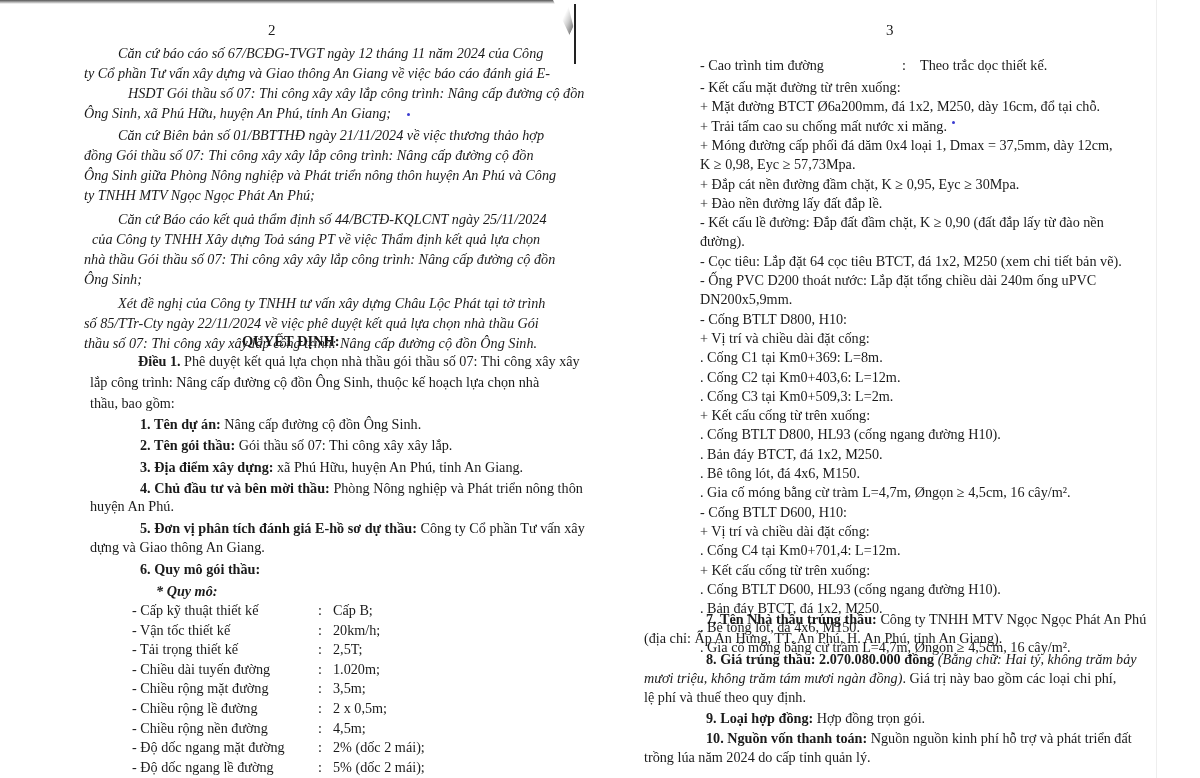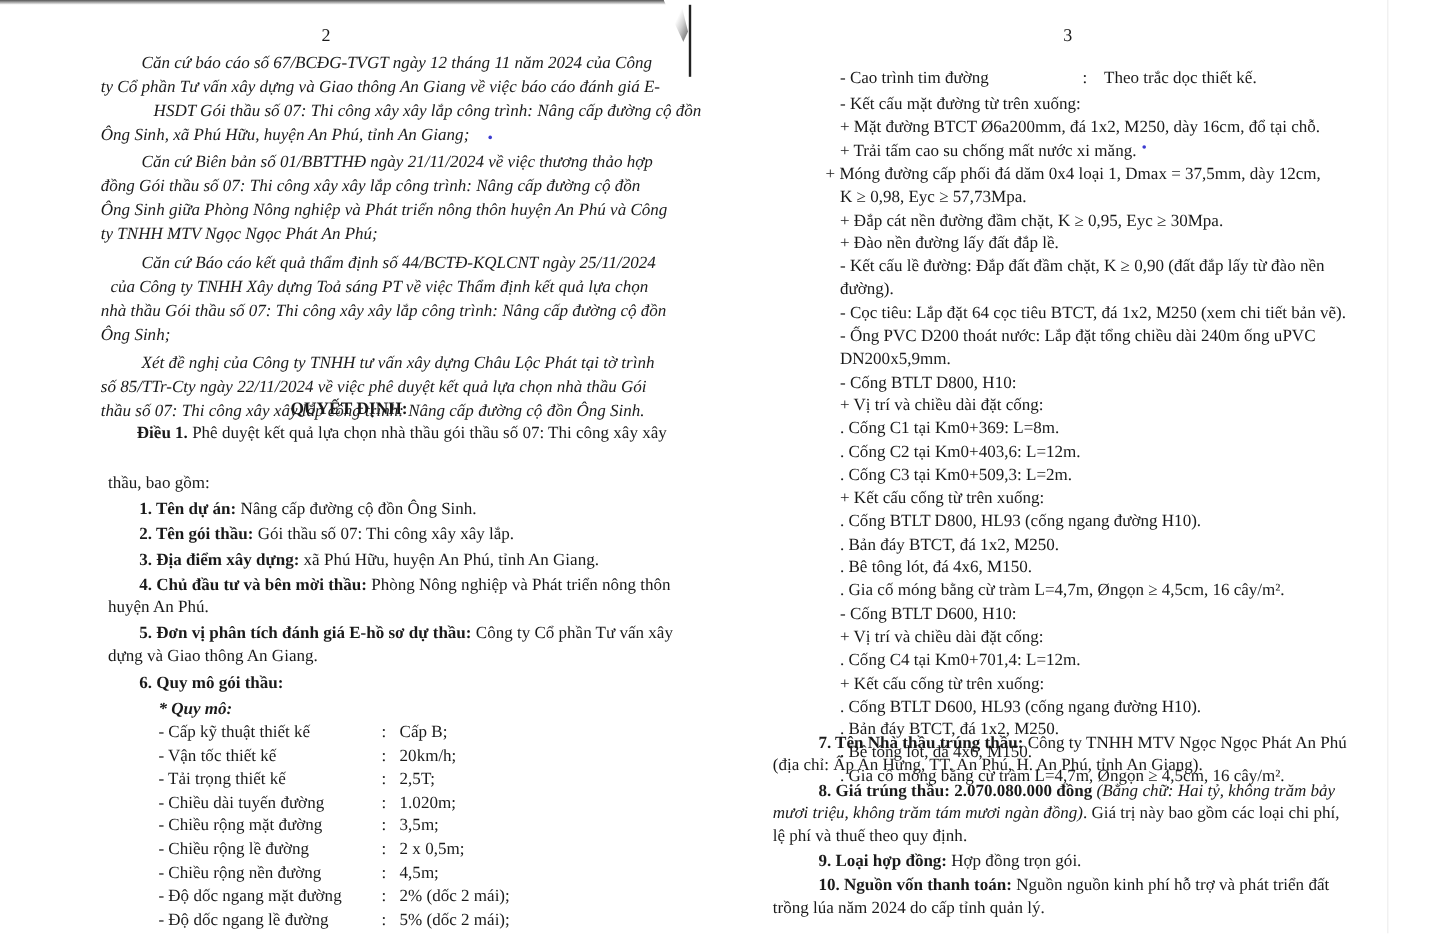--- a/index.html
+++ b/index.html
@@ -29,21 +29,21 @@
   .page-right { left:580px; width:620px; }
   .page-number {
     position:absolute; font-size:15px; top:22px;
   }
   .page-left .page-number { left:268px; }
   .page-right .page-number { left:306px; }
   .line {
     position:absolute; white-space:nowrap; font-size:14.2px; line-height:19px;
   }
   .italic { font-style:italic; }
-  .bold { font-weight:bold; }
+  .bold { font-weight:bold;margin-left:24px; }
   .center-title { font-weight:bold; font-size:14.5px; }
   .spec-label { position:absolute; white-space:nowrap; font-size:14.2px; }
   .spec-colon { position:absolute; white-space:nowrap; font-size:14.2px; }
   .spec-value { position:absolute; white-space:nowrap; font-size:14.2px; }
   .ink { position:absolute; width:3px; height:3px; border-radius:50%; background:#3b3bd0; }
 </style>
 </head>
 <body>
 
 <div class="top-shadow"></div>
@@ -70,20 +70,21 @@
       <div class="line italic" style="top: 294px; left: 118px;">Xét đề nghị của Công ty TNHH tư vấn xây dựng Châu Lộc Phát tại tờ trình</div>
       <div class="line italic" style="top: 314px; left: 84px;">số 85/TTr-Cty ngày 22/11/2024 về việc phê duyệt kết quả lựa chọn nhà thầu Gói</div>
       <div class="line italic" style="top: 334px; left: 84px;">thầu số 07: Thi công xây xây lắp công trình: Nâng cấp đường cộ đồn Ông Sinh.</div>
     </div>
 
   <div class="line center-title" style="left:242px;top:332px;">QUYẾT ĐỊNH:</div>
 
   <div class="line" style="left:114px;top:352px;">
     <span class="bold">Điều 1.</span><span> Phê duyệt kết quả lựa chọn nhà thầu gói thầu số 07: Thi công xây xây</span>
   </div>
+  <div class="line" style="left:90px;top:373px;">lắp công trình: Nâng cấp đường cộ đồn Ông Sinh, thuộc kế hoạch lựa chọn nhà</div>
   <div class="line" style="left:90px;top:394px;">thầu, bao gồm:</div>
 
   <div class="line" style="left:116px;top:415px;"><span class="bold">1. Tên dự án:</span><span> Nâng cấp đường cộ đồn Ông Sinh.</span></div>
   <div class="line" style="left:116px;top:436px;"><span class="bold">2. Tên gói thầu:</span><span> Gói thầu số 07: Thi công xây xây lắp.</span></div>
   <div class="line" style="left:116px;top:458px;"><span class="bold">3. Địa điểm xây dựng:</span><span> xã Phú Hữu, huyện An Phú, tỉnh An Giang.</span></div>
   <div class="line" style="left:116px;top:479px;"><span class="bold">4. Chủ đầu tư và bên mời thầu:</span><span> Phòng Nông nghiệp và Phát triển nông thôn</span></div>
   <div class="line" style="left:90px;top:497px;text-align:center;">huyện An Phú.</div>
   <div class="line" style="left:116px;top:519px;"><span class="bold">5. Đơn vị phân tích đánh giá E-hồ sơ dự thầu:</span><span> Công ty Cổ phần Tư vấn xây</span></div>
   <div class="line" style="left:90px;top:538px;">dựng và Giao thông An Giang.</div>
   <div class="line bold" style="left:116px;top:560px;">6. Quy mô gói thầu:</div>
@@ -146,21 +147,21 @@
   <div class="page-number">3</div>
 
   <div class="spec-label" style="left:120px;top:57px;">- Cao trình tim đường</div>
   <div class="spec-colon" style="left:322px;top:57px;">:</div>
   <div class="spec-value" style="left:340px;top:57px;">Theo trắc dọc thiết kế.</div>
 
   <div id="rlines">
       <div class="line" style="left: 120px; top: 78px;">- Kết cấu mặt đường từ trên xuống:</div>
       <div class="line" style="left: 120px; top: 97.3px;">+ Mặt đường BTCT Ø6a200mm, đá 1x2, M250, dày 16cm, đổ tại chỗ.</div>
       <div class="line" style="left: 120px; top: 116.6px;">+ Trải tấm cao su chống mất nước xi măng.</div>
-      <div class="line" style="left: 108px; top: 135.9px;">+ Móng đường cấp phối đá dăm 0x4 loại 1, Dmax = 37,5mm, dày 12cm,</div>
+      <div class="line" style="left: 120px; top: 135.9px;">+ Móng đường cấp phối đá dăm 0x4 loại 1, Dmax = 37,5mm, dày 12cm,</div>
       <div class="line" style="left: 120px; top: 155.2px;">K ≥ 0,98, Eyc ≥ 57,73Mpa.</div>
       <div class="line" style="left: 120px; top: 174.5px;">+ Đắp cát nền đường đầm chặt, K ≥ 0,95, Eyc ≥ 30Mpa.</div>
       <div class="line" style="left: 120px; top: 193.8px; text-align: center;">+ Đào nền đường lấy đất đắp lề.</div>
       <div class="line" style="left: 120px; top: 213.1px;">- Kết cấu lề đường: Đắp đất đầm chặt, K ≥ 0,90 (đất đắp lấy từ đào nền</div>
       <div class="line" style="left: 120px; top: 232.4px;">đường).</div>
       <div class="line" style="left: 120px; top: 251.7px;">- Cọc tiêu: Lắp đặt 64 cọc tiêu BTCT, đá 1x2, M250 (xem chi tiết bản vẽ).</div>
       <div class="line" style="left: 120px; top: 271px;">- Ống PVC D200 thoát nước: Lắp đặt tổng chiều dài 240m ống uPVC</div>
       <div class="line" style="left: 120px; top: 290.3px;">DN200x5,9mm.</div>
       <div class="line" style="left: 120px; top: 309.6px;">- Cống BTLT D800, H10:</div>
       <div class="line" style="left: 120px; top: 328.9px;">+ Vị trí và chiều dài đặt cống:</div>

